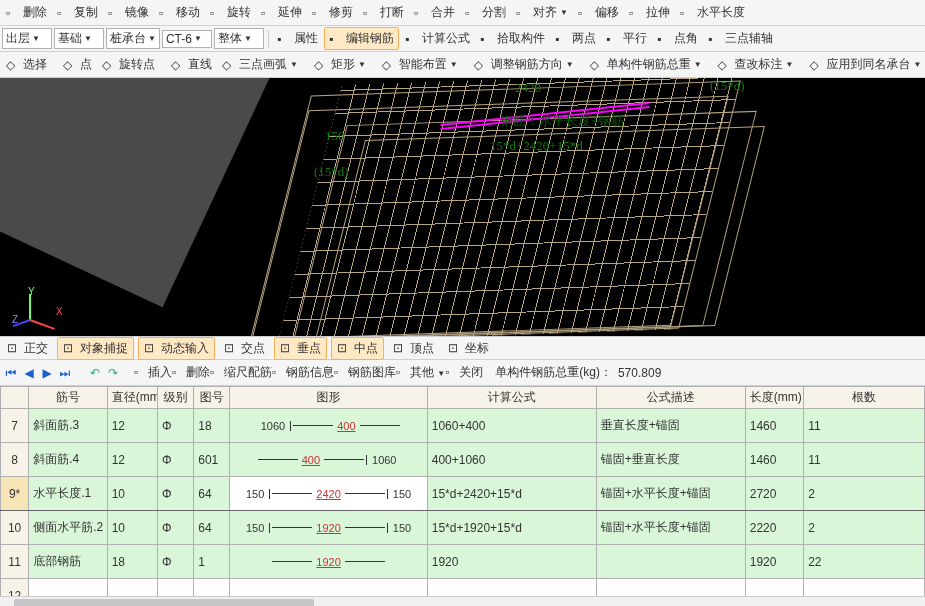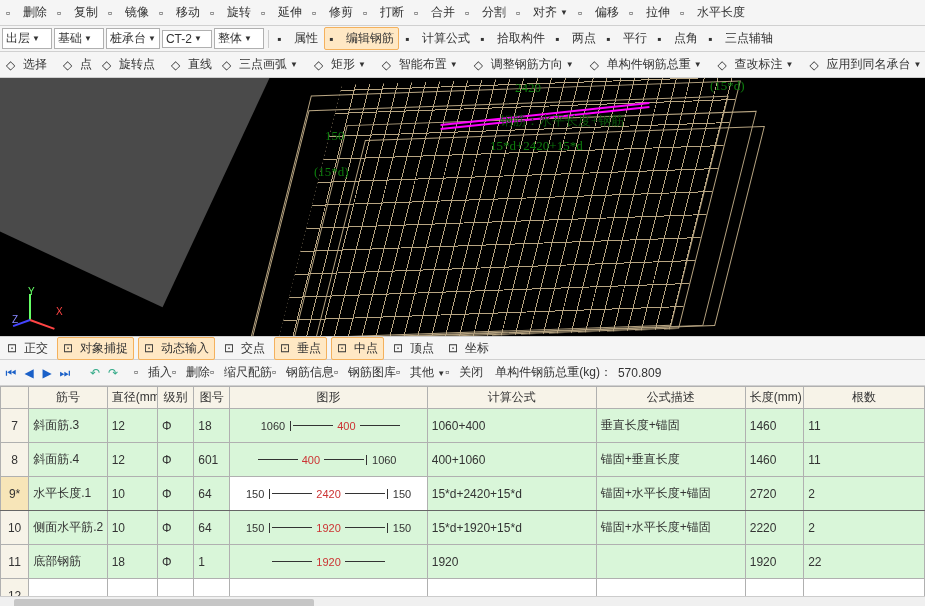--- a/index.html
+++ b/index.html
@@ -33,21 +33,21 @@
 .grid { border-collapse: collapse; width: 100%; table-layout: fixed; }
 .grid th, .grid td { border: 1px solid #b0b0b0; padding: 0 4px; height: 34px; font-size: 12px; text-align: left; vertical-align: middle; overflow: hidden; white-space: nowrap; }
 .grid th { background: #f7f3e8; text-align: center; font-weight: normal; height: 22px; }
 .grid td { background: #d9f6d9; }
 .grid td.rowhdr { background: #f7f3e8; text-align: center; width: 28px; }
 .grid tr.selected td { border-top: 1px solid #666; border-bottom: 1px solid #666; }
 .grid tr.selected td.rowhdr { background: #f7e5b8; }
 .rebar-shape { display: flex; align-items: center; justify-content: center; gap: 2px; color: #c33; font-size: 11px; }
 .rebar-shape .bar { height: 1px; background: #333; display: inline-block; }
 .rebar-shape .hook { display: inline-block; width: 1px; height: 10px; background: #333; position: relative; }
-.rebar-shape .num { padding: 0 2px; }
+.rebar-shape .num { padding: 0 2px; text-decoration: underline; }
 .rebar-shape .numblack { color: #333; padding: 0 3px; }
 
 .annot { position: absolute; color: #0d7d0d; font-family: "SimSun"; font-size: 13px; }
 .magenta { position: absolute; background: #f0f; height: 2px; }
 .scrollbar-h { height: 16px; background: #f0f0f0; border-top: 1px solid #ccc; position: relative; }
 .scrollbar-h .thumb { position: absolute; left: 14px; top: 2px; height: 12px; width: 300px; background: #c6c6c6; border-radius: 2px; }
 </style>
 </head>
 <body>
 
@@ -118,21 +118,21 @@
     </span>
     <span class="dd">
       <span>基础</span>
       <span class="arrow">▼</span>
     </span>
     <span class="dd">
       <span>桩承台</span>
       <span class="arrow">▼</span>
     </span>
     <span class="dd">
-      <span>CT-2</span>
+      <span>CT-6</span>
       <span class="arrow">▼</span>
     </span>
     <span class="dd">
       <span>整体</span>
       <span class="arrow">▼</span>
     </span>
     <span class="sep"></span>
     <span class="btn">
       <span class="ic">▪</span>
       <span>属性</span>

